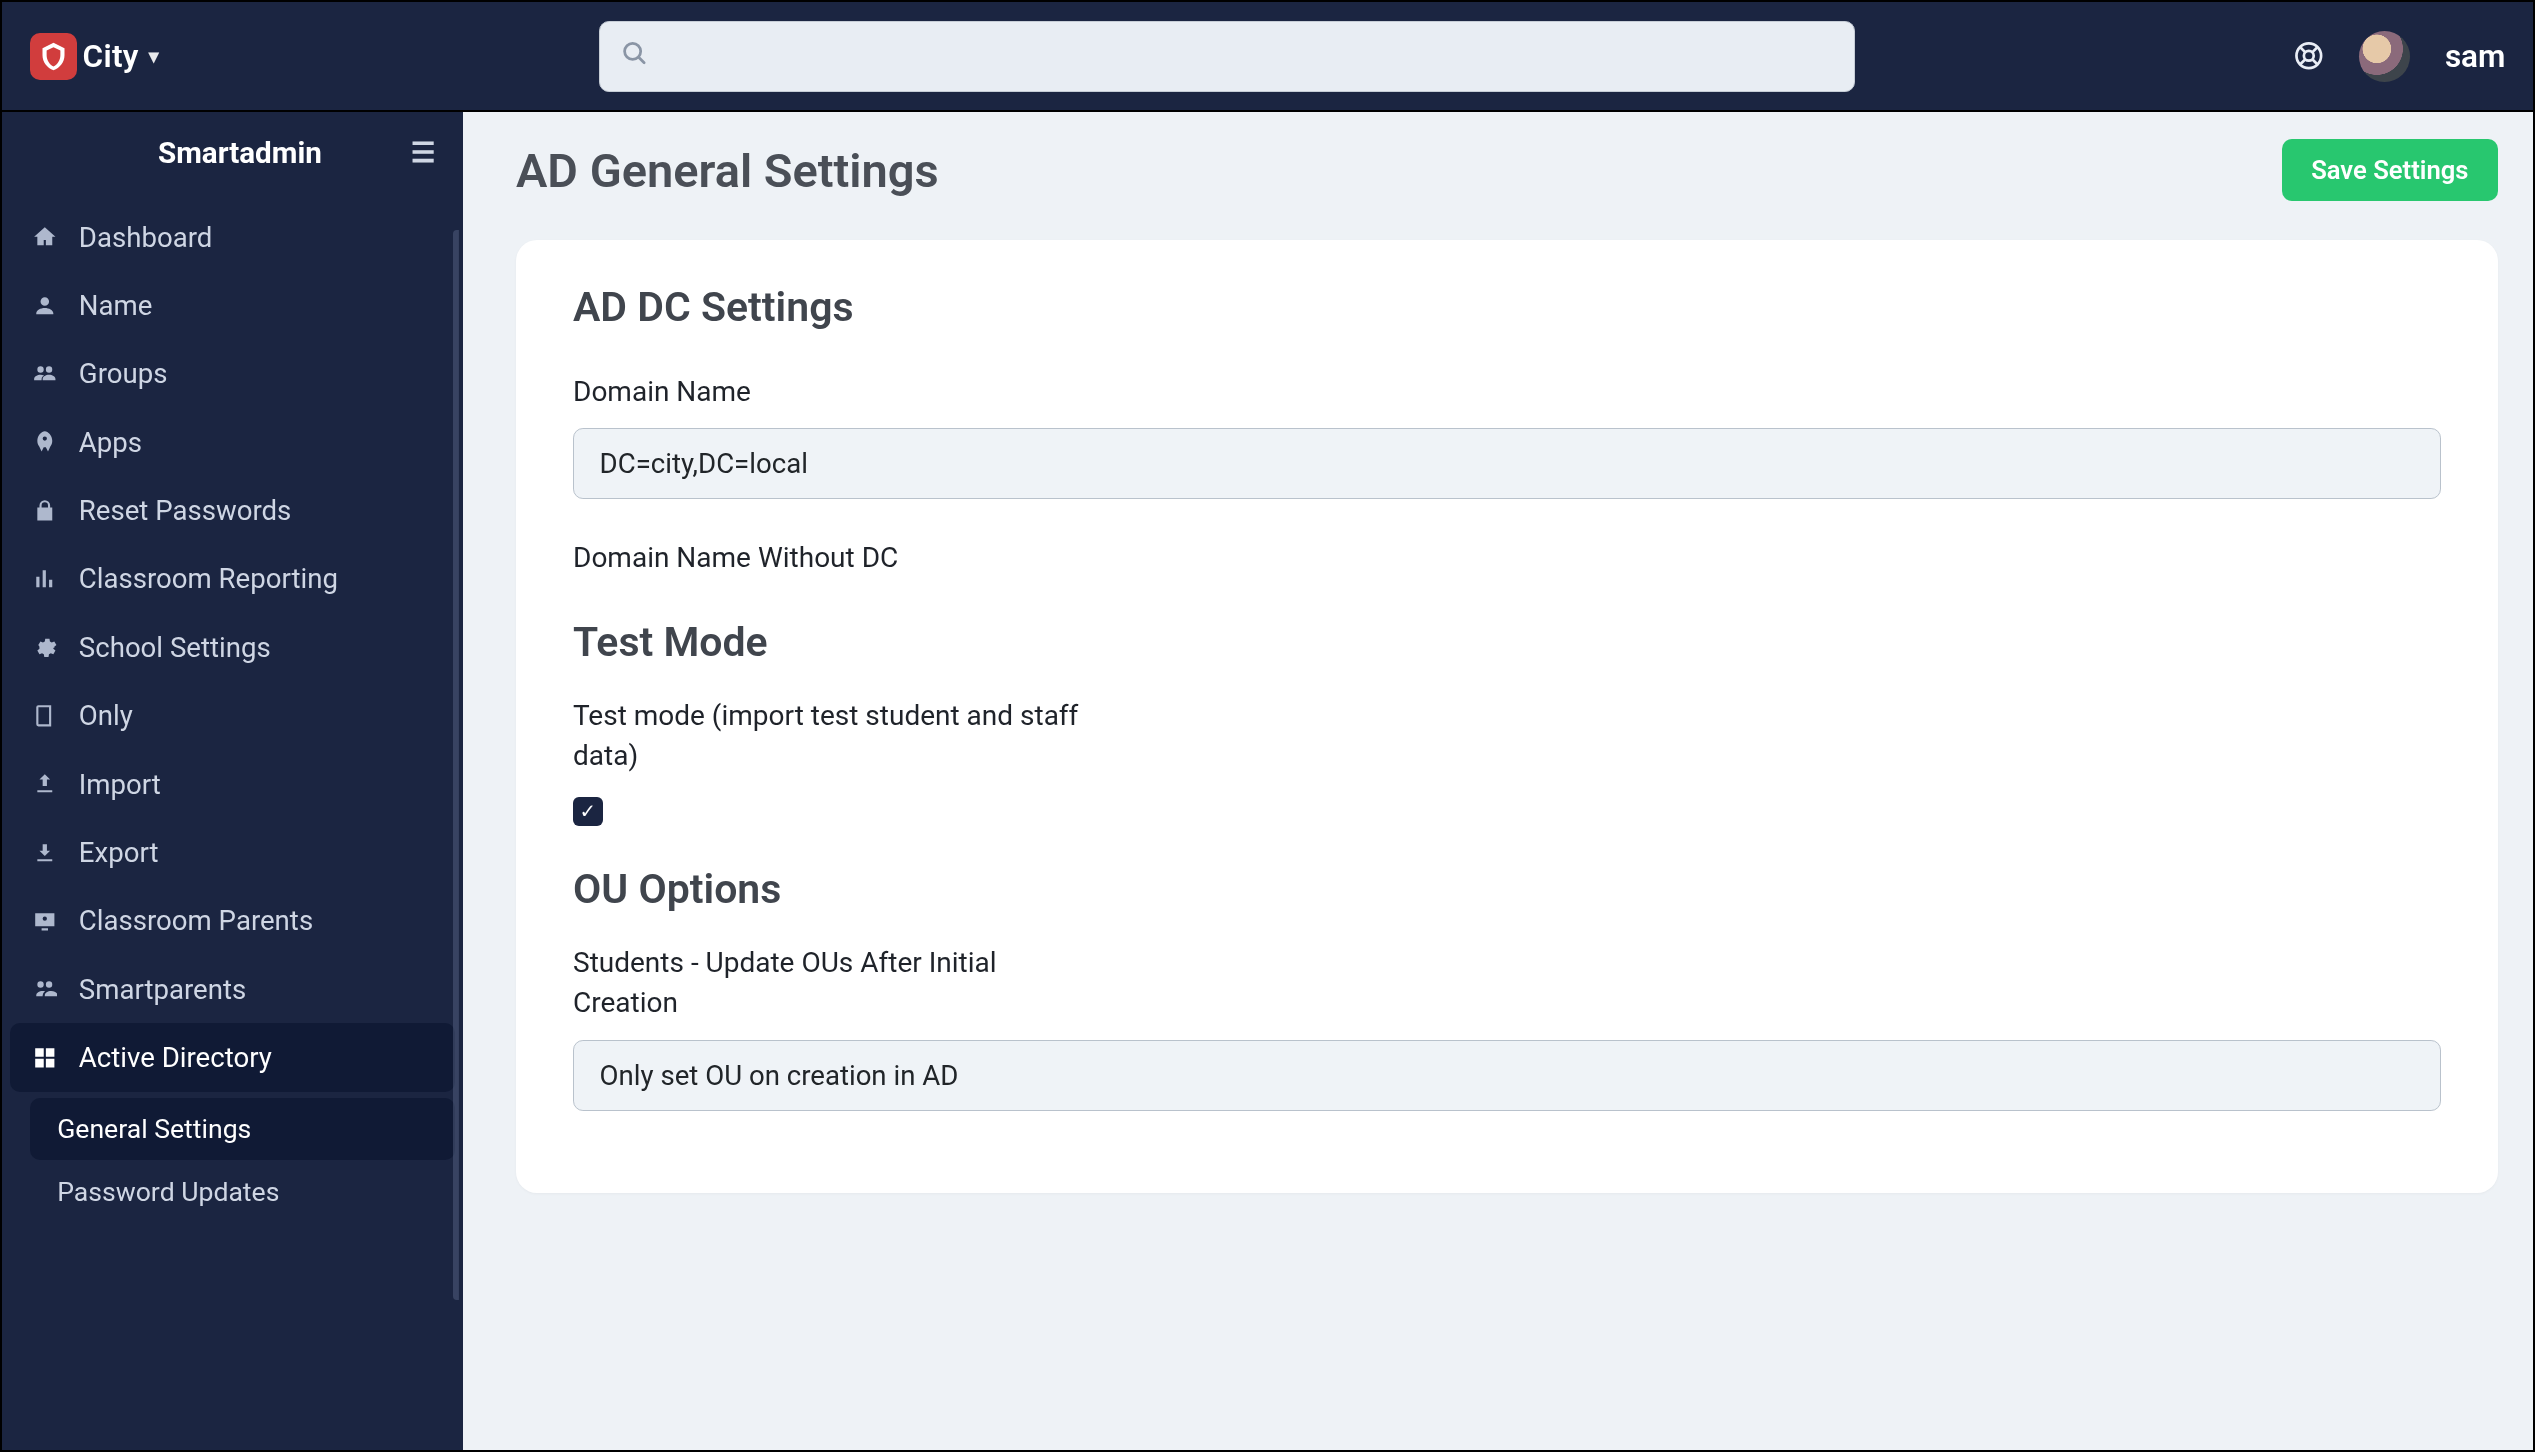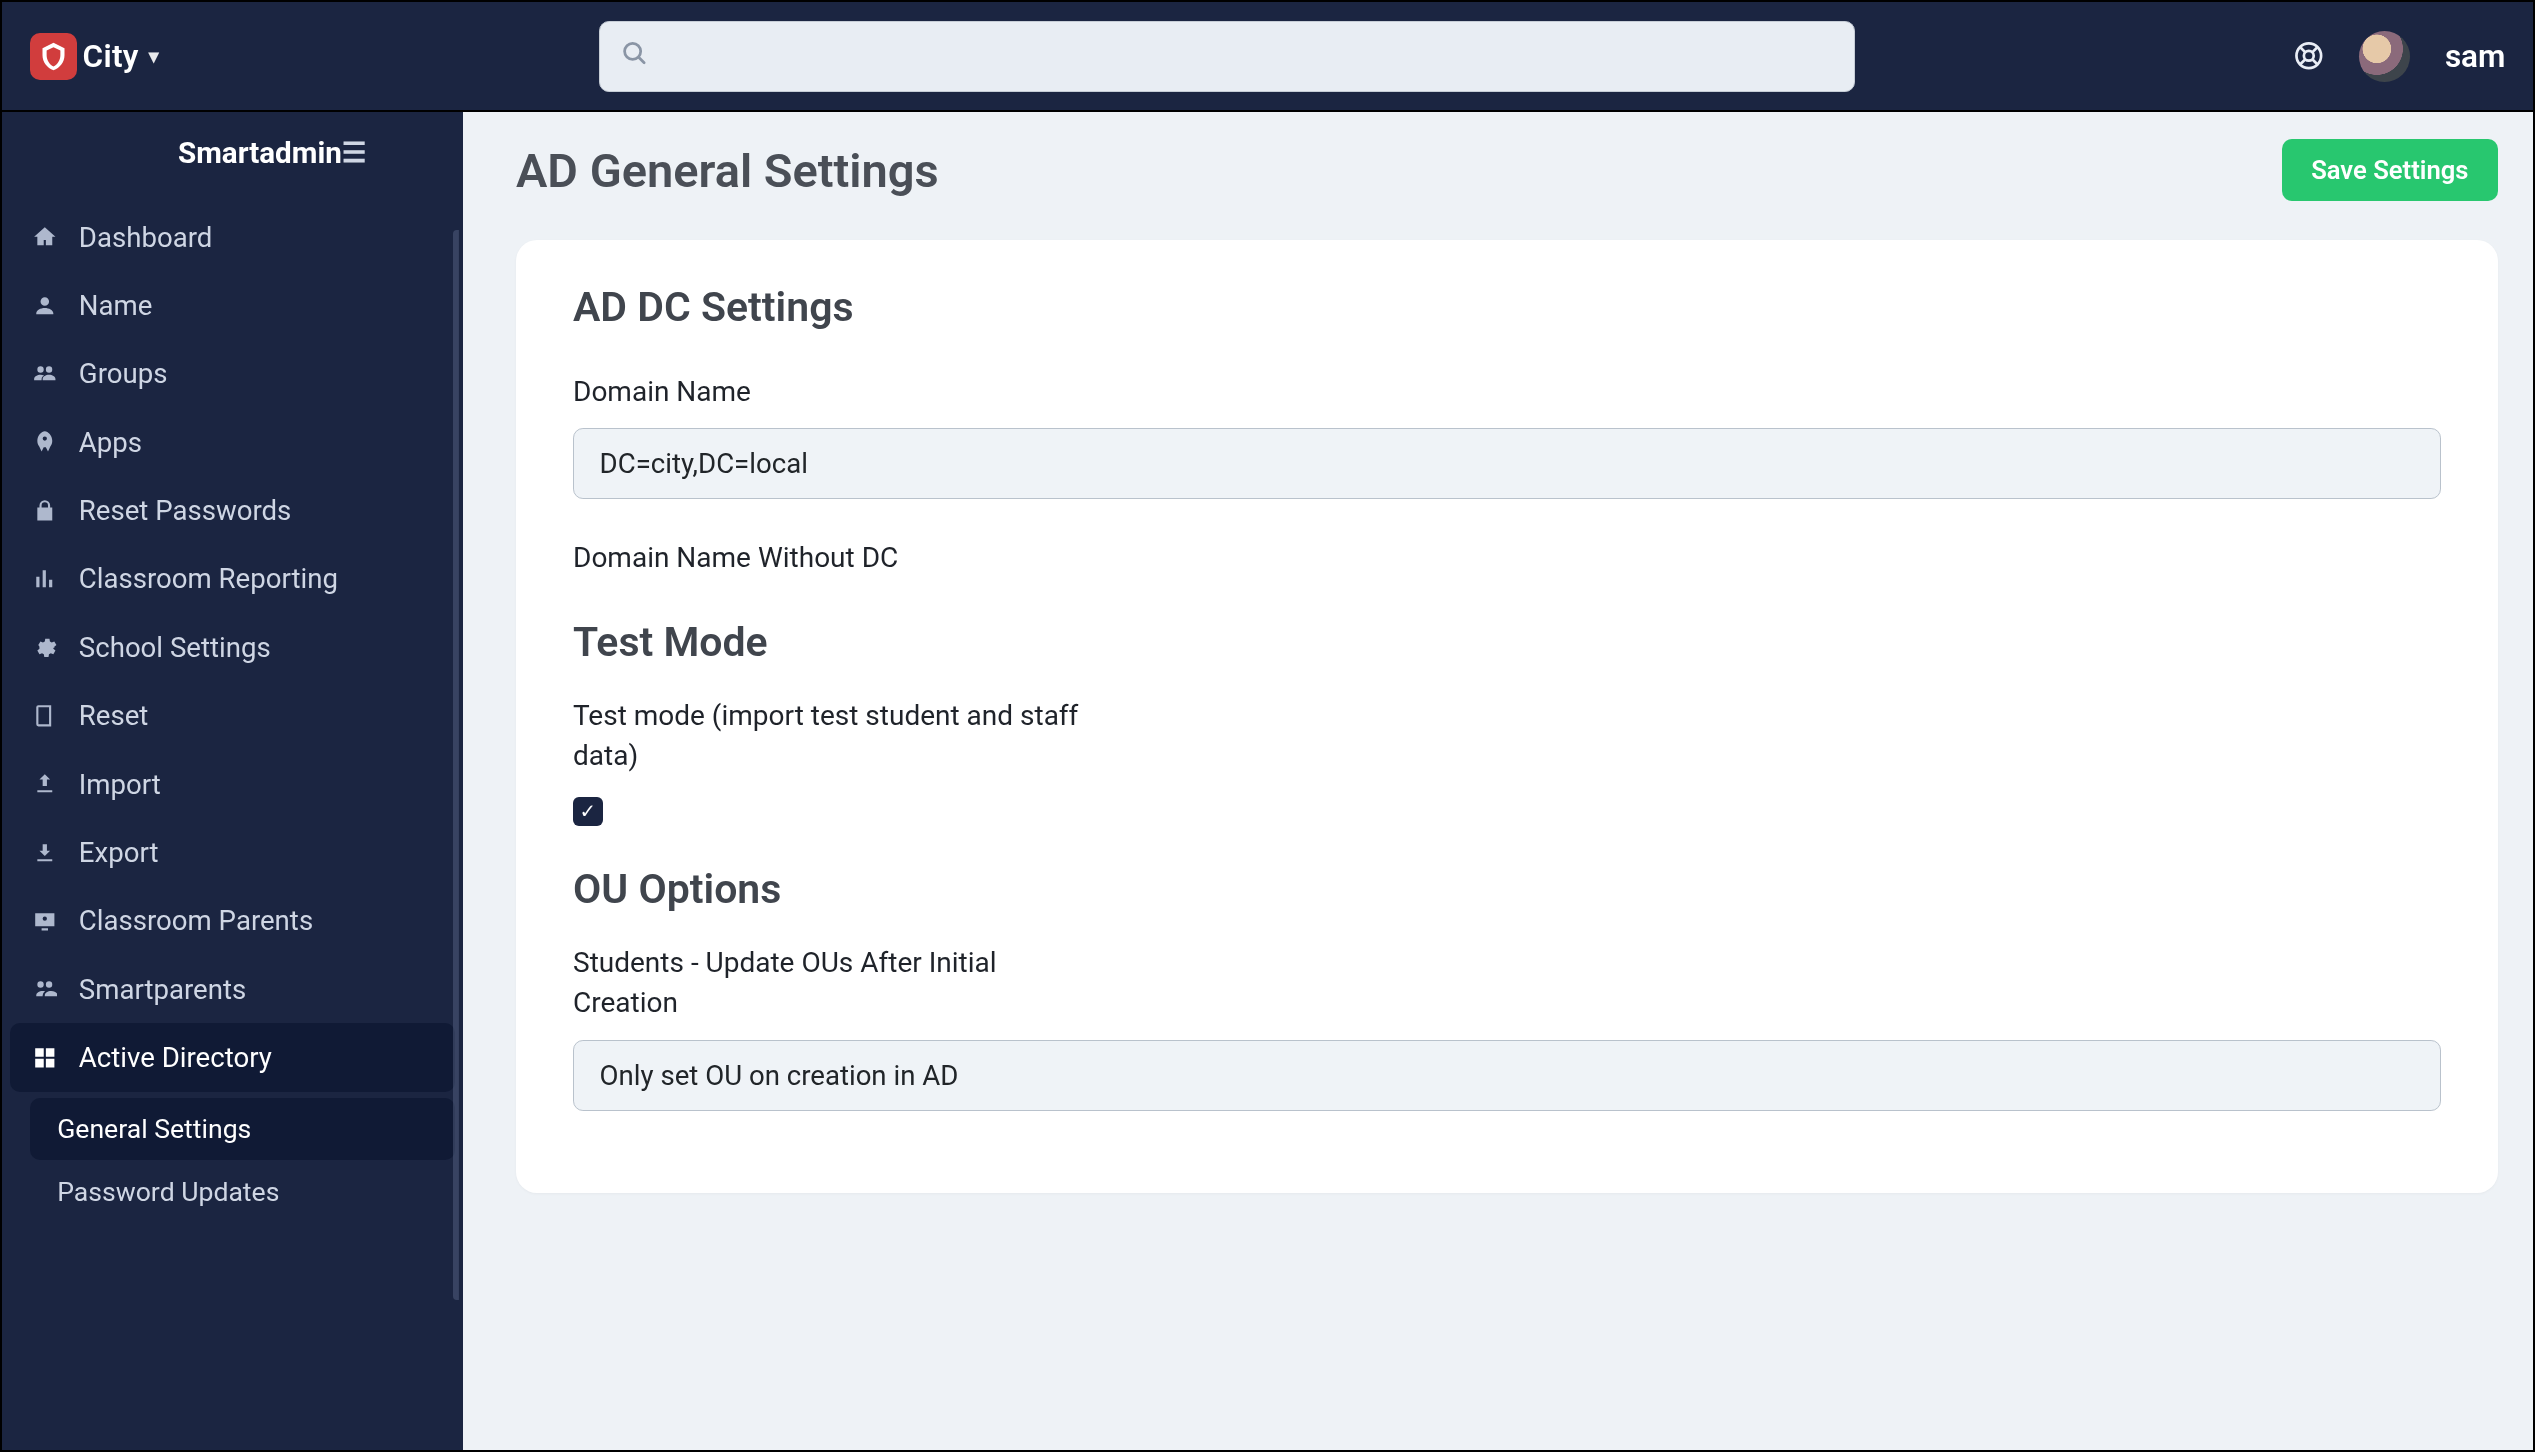--- a/index.html
+++ b/index.html
@@ -70,22 +70,22 @@
 
   
   .shell{flex:1 1 auto;display:flex;min-height:0;border-top:2px solid #000;}
 
   
   .sidebar{
     width:461px;background:var(--navy);color:#d8deea;display:flex;flex-direction:column;
     overflow-y:auto;
   }
   .sidebar-header{
-    height:81px;display:flex;align-items:center;
-    padding:0 27.6px 0 156px;color:#fff;font-size:29.6px;font-weight:700;margin-left:20px;
+    height:81px;display:flex;align-items:center;justify-content:space-between;
+    padding:0 27.6px 0 156px;color:#fff;font-size:29.6px;font-weight:700;
   }
   .hamburger{color:#cfd6e4;font-size:27.6px;cursor:pointer;}
   .nav{list-style:none;margin:0;padding:9.9px 7.9px 39px 7.9px;}
   .nav-item{
     display:flex;align-items:center;gap:19.7px;
     padding:17.7px 19.7px;border-radius:9.9px;cursor:pointer;
     color:#cfd6e4;font-size:27.6px;
   }
   .nav-item.active{background:#101a35;color:#fff;}
   .nav-item .nicon{width:29.6px;display:inline-flex;justify-content:center;color:#aeb8cd;}
@@ -254,21 +254,21 @@
             </svg>
           </span>
           <span>School Settings</span>
         </li>
         <li class="nav-item">
           <span class="nicon">
             <svg viewBox="0 0 24 24" width="25.6" height="25.6" fill="currentColor">
               <path d="M6 2h12v20H6a2 2 0 0 1-2-2V4a2 2 0 0 1 2-2zm0 2v16h10V4z"></path>
             </svg>
           </span>
-          <span>Reset</span>
+          <span>Only</span>
         </li>
         <li class="nav-item">
           <span class="nicon">
             <svg viewBox="0 0 24 24" width="25.6" height="25.6" fill="currentColor">
               <path d="M12 3 7 8h3v6h4V8h3zM5 18h14v2H5z"></path>
             </svg>
           </span>
           <span>Import</span>
         </li>
         <li class="nav-item">

